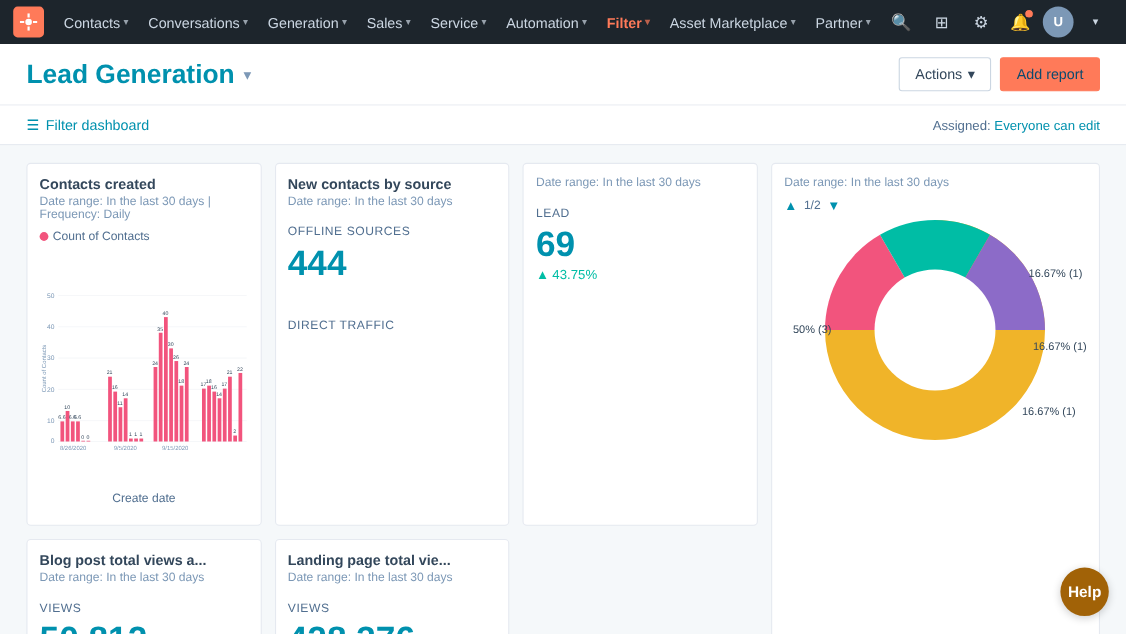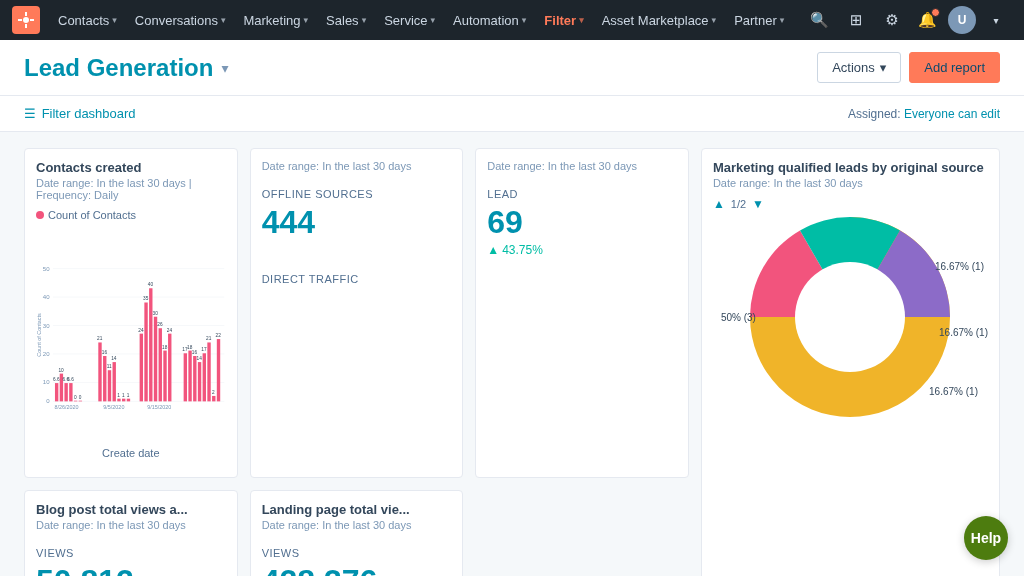--- a/index.html
+++ b/index.html
@@ -139,21 +139,21 @@
     .bar-chart-area { width: 100%; height: 220px; position: relative; margin-top: 4px; }
     .bar-chart-svg { width: 100%; height: 100%; }
     .pie-legend { display: flex; gap: 12px; flex-wrap: wrap; margin-bottom: 8px; }
     .pie-legend-item { display: flex; align-items: center; gap: 4px; font-size: 11px; color: #516f90; }
 
     
     .help-btn {
       position: fixed;
       bottom: 16px; right: 16px;
       width: 44px; height: 44px;
-      background: #4d7c0f;
+      background: #a16207;
       border-radius: 50%;
       display: flex; align-items: center; justify-content: center;
       color: white; font-size: 14px; font-weight: 600;
       cursor: pointer;
       box-shadow: 0 2px 8px rgba(0,0,0,0.2);
     }
   </style>
 </head>
 <body>
 
@@ -169,21 +169,21 @@
   </div>
   <div class="topnav-item">
       <span>Contacts</span>
       <span class="caret">▾</span>
     </div>
   <div class="topnav-item">
       <span>Conversations</span>
       <span class="caret">▾</span>
     </div>
   <div class="topnav-item">
-      <span>Marketing</span>
+      <span>Generation</span>
       <span class="caret">▾</span>
     </div>
   <div class="topnav-item">
       <span>Sales</span>
       <span class="caret">▾</span>
     </div>
   <div class="topnav-item">
       <span>Service</span>
       <span class="caret">▾</span>
     </div>
@@ -329,39 +329,39 @@
         <text x="115" y="220" font-size="8" fill="#7c98b6" text-anchor="middle">9/5/2020</text>
         <text x="182" y="220" font-size="8" fill="#7c98b6" text-anchor="middle">9/15/2020</text>
 
         <text transform="rotate(-90 8 110)" x="8" y="110" font-size="8" fill="#7c98b6" text-anchor="middle">Count of Contacts</text>
       </svg>
     </div>
     <div style="text-align:center; font-size:11px; color:#516f90; margin-top:2px;">Create date</div>
   </div>
 
   <div class="card">
+    <div class="card-title">New contacts by source</div>
     <div class="card-subtitle">Date range: In the last 30 days</div>
     <div class="metric-label">OFFLINE SOURCES</div>
     <div class="metric-value">444</div>
     <div style="height:16px;"></div>
     <div class="metric-label">DIRECT TRAFFIC</div>
   </div>
 
   <div class="card">
     <div class="card-subtitle">Date range: In the last 30 days</div>
     <div class="metric-label">LEAD</div>
     <div class="metric-value">69</div>
     <div class="metric-change metric-up">
       <span>▲</span>
       <span>43.75%</span>
     </div>
   </div>
 
   <div class="card" style="grid-column:4; grid-row:1/3;">
-    <div class="card-title">Marketing qualified leads by original source</div>
     <div class="card-subtitle">Date range: In the last 30 days</div>
     <div style="display:flex; align-items:center; gap:6px; margin-bottom:6px;">
       <span style="color:#0091ae; font-size:12px;">▲</span>
       <span style="font-size:11px; color:#516f90;">1/2</span>
       <span style="color:#0091ae; font-size:12px;">▼</span>
     </div>
 
     <div style="display:flex; justify-content:center; align-items:center; position:relative; height:200px;">
       <svg width="200" height="200" viewBox="-1 -1 2 2" style="transform:rotate(-90deg)">
 

